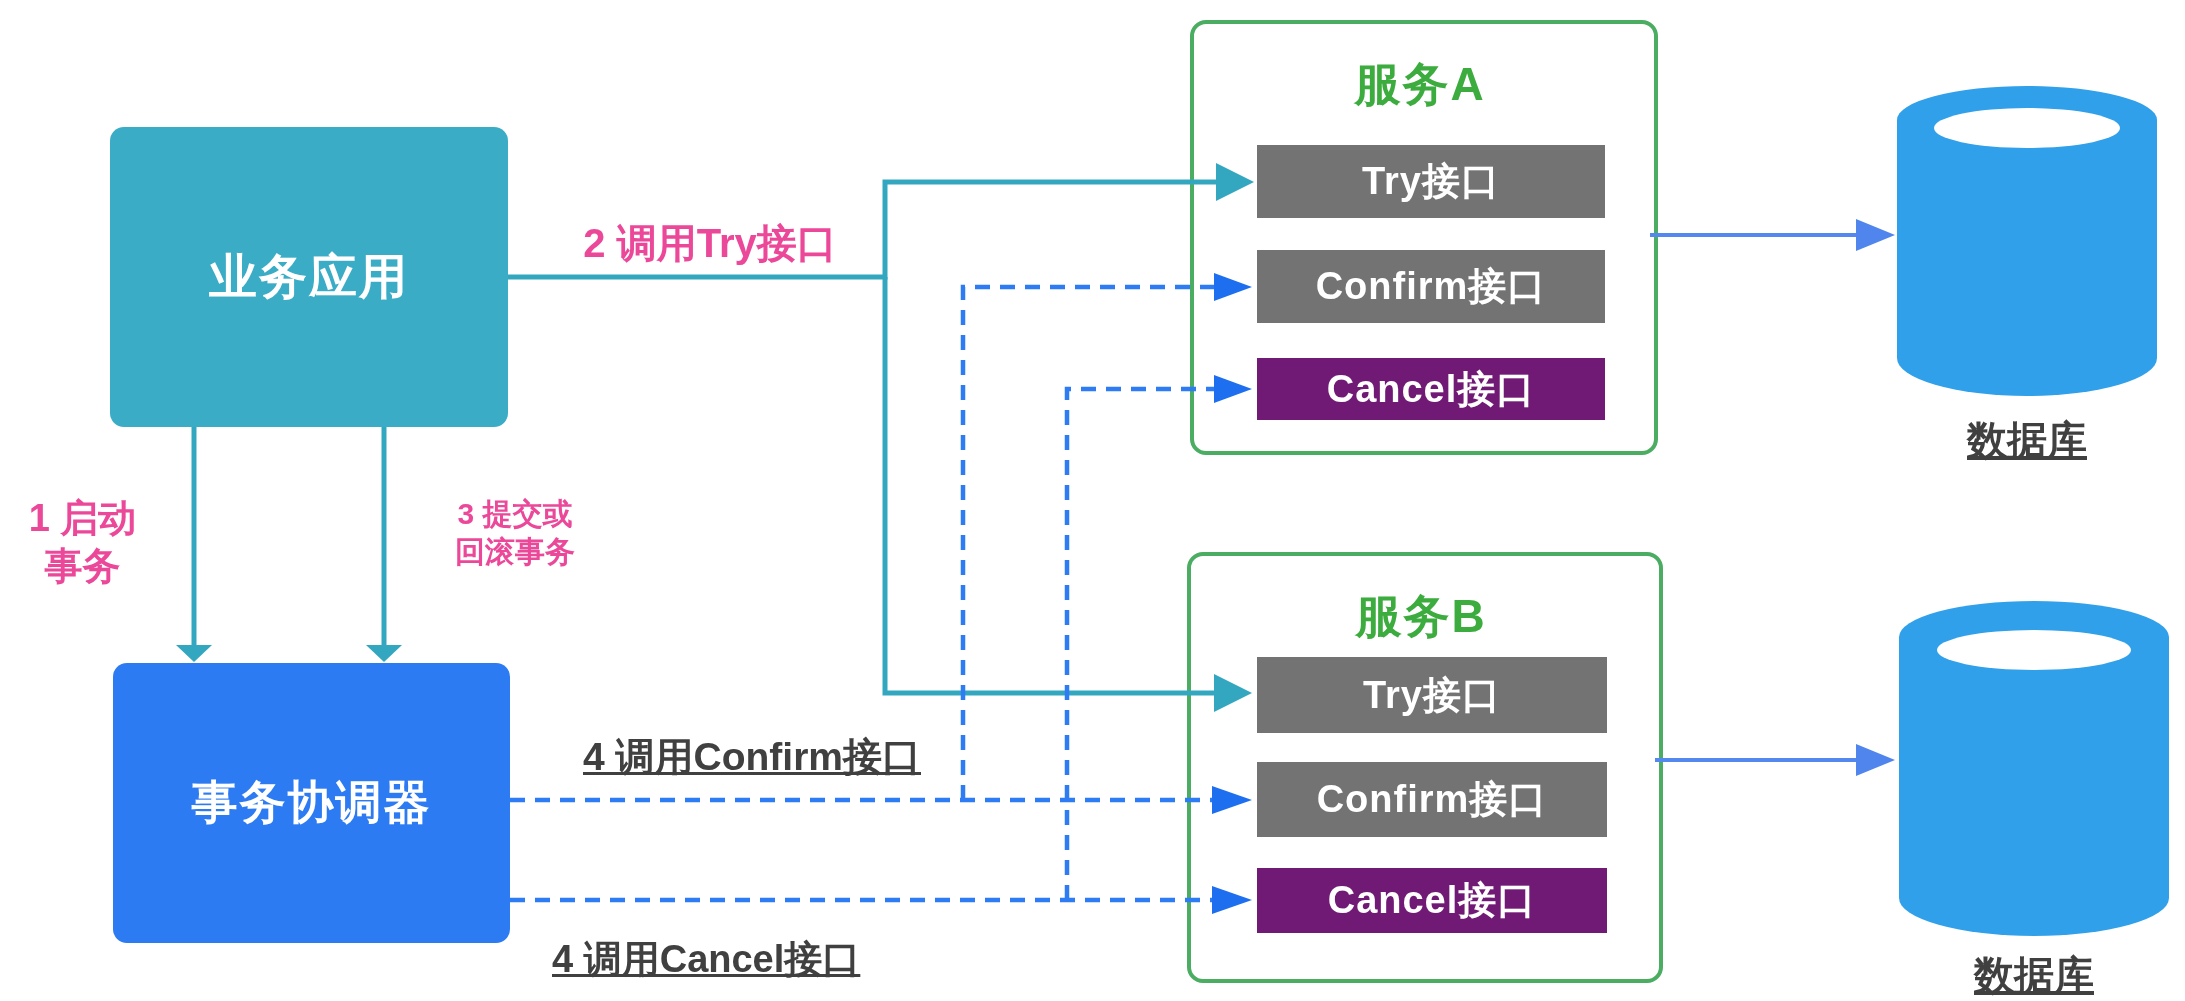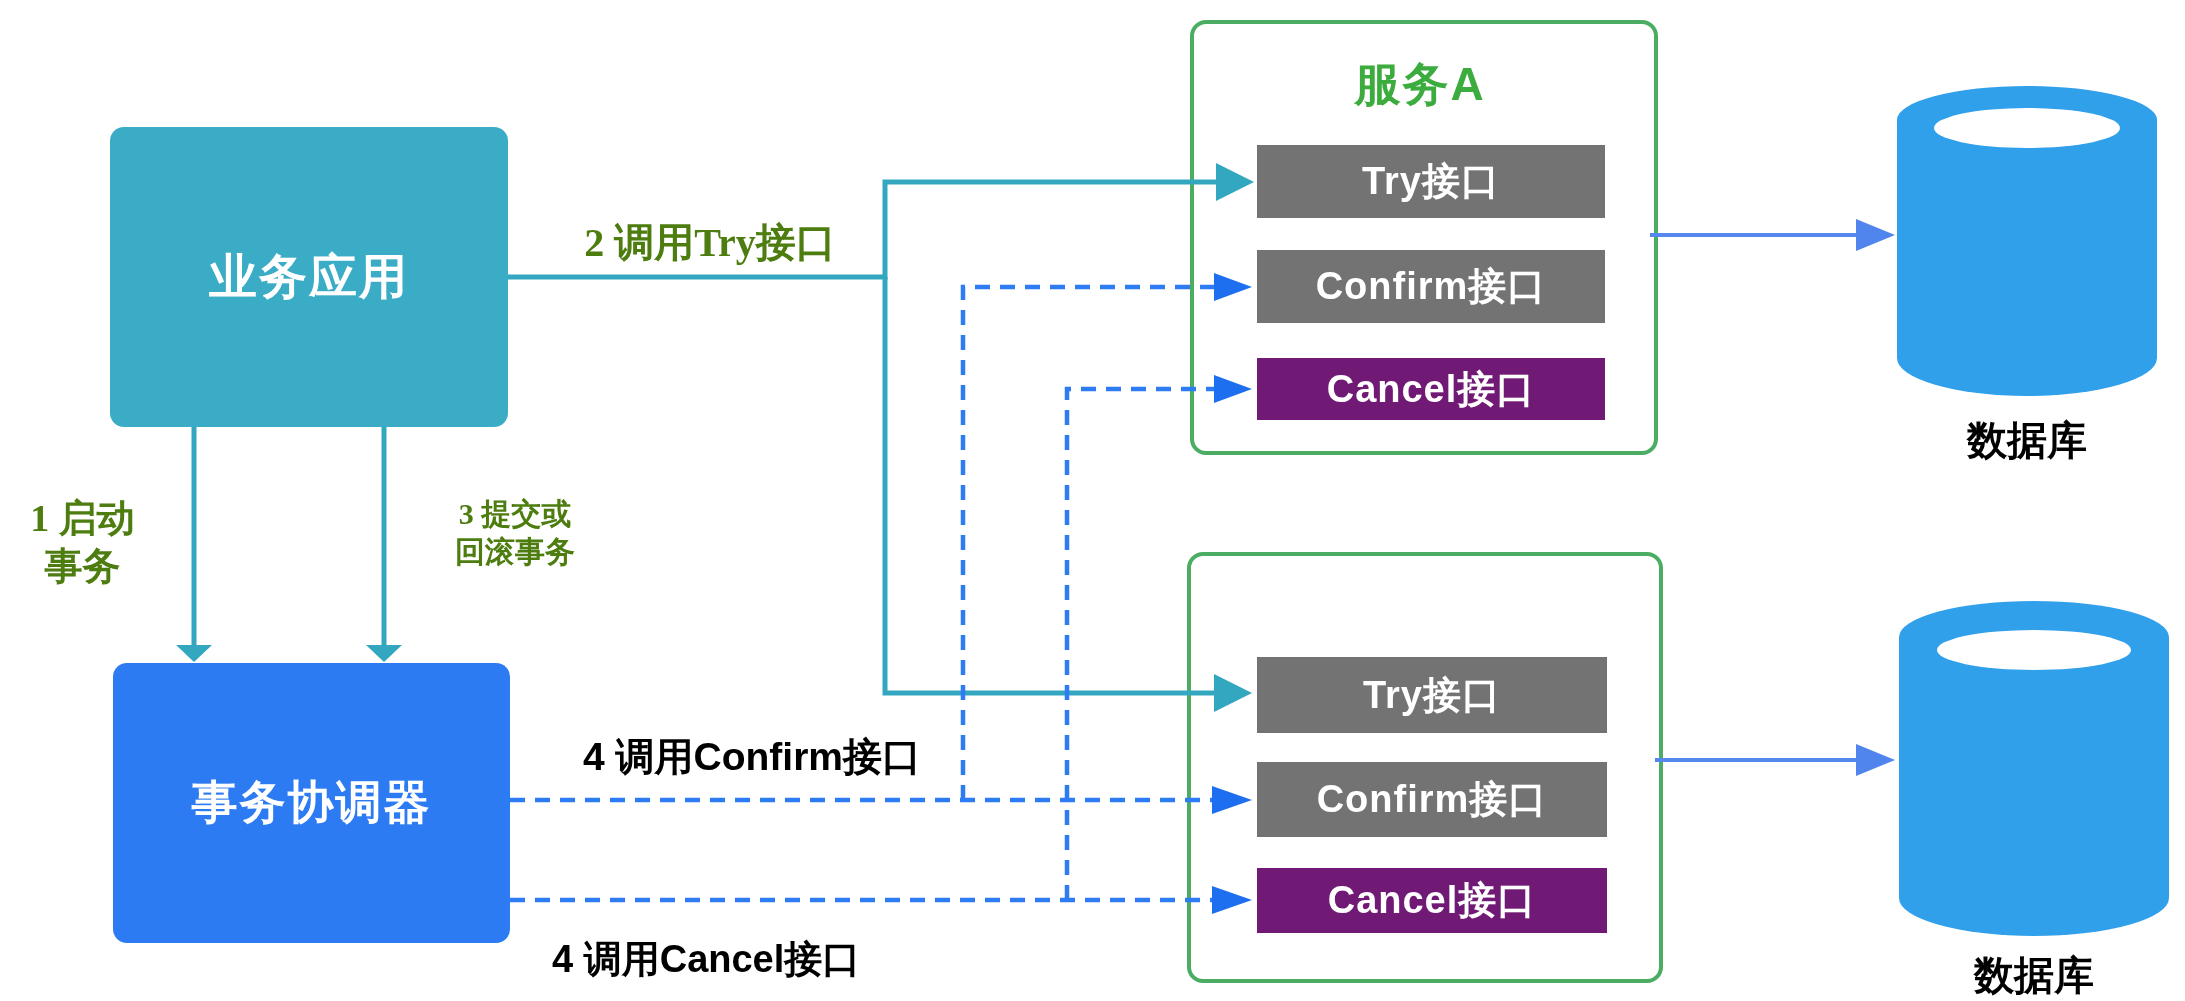--- a/index.html
+++ b/index.html
@@ -28,22 +28,22 @@
     color:#ffffff; font-weight:bold; font-size:38px; background:#737373; letter-spacing:1px;
   }
   .bar.cancel { background:#701a75; }
   .bar.a-try     { top:145px; height:73px; }
   .bar.a-confirm { top:250px; height:73px; }
   .bar.a-cancel  { top:358px; height:62px; }
   .bar.b-try     { top:657px; height:76px; width:350px; }
   .bar.b-confirm { top:762px; height:75px; width:350px; }
   .bar.b-cancel  { top:868px; height:65px; width:350px; }
   .lbl { position:absolute; font-weight:bold; line-height:1.25; }
-  .lbl.teal { color:#4d7c0f;font-family:Liberation Serif, serif; }
-  .lbl.blue { color:#000000; }
+  .lbl.teal { color:#ec4899; }
+  .lbl.blue { color:#404040;text-decoration:underline; }
   .lbl.start  { left:0px;   top:495px; width:165px; text-align:center; font-size:38px; }
   .lbl.commit { left:420px; top:495px; width:190px; text-align:center; font-size:30px; }
   .lbl.try    { left:545px; top:218px; width:330px; text-align:center; font-size:40px; }
   .lbl.confirm{ left:552px; top:733px; width:400px; text-align:center; font-size:39px; }
   .lbl.cancel { left:552px; top:936px; width:400px; text-align:left; font-size:38px; }
   .lbl.db-a { left:1897px; top:415px; width:260px; text-align:center; font-size:40px; }
   .lbl.db-b { left:1899px; top:950px; width:270px; text-align:center; font-size:40px; }
   svg.wires { position:absolute; left:0; top:0; pointer-events:none; }
   .teal-line { stroke:#33A7C0; stroke-width:5; fill:none; }
   .teal-head { fill:#33A7C0; stroke:none; }
@@ -63,20 +63,21 @@
 
   <div class="node coord">事务协调器</div>
 
   <div class="svc a"></div>
   <div class="svc-title a">服务A</div>
   <div class="bar a-try">Try接口</div>
   <div class="bar a-confirm">Confirm接口</div>
   <div class="bar cancel a-cancel">Cancel接口</div>
 
   <div class="svc b"></div>
+  <div class="svc-title b">服务B</div>
   <div class="bar b-try">Try接口</div>
   <div class="bar b-confirm">Confirm接口</div>
   <div class="bar cancel b-cancel">Cancel接口</div>
 
   <div class="lbl teal start">
     <span style="display:block">1 启动</span>
     <span style="display:block">事务</span>
   </div>
   <div class="lbl teal commit">
     <span style="display:block">3 提交或</span>

